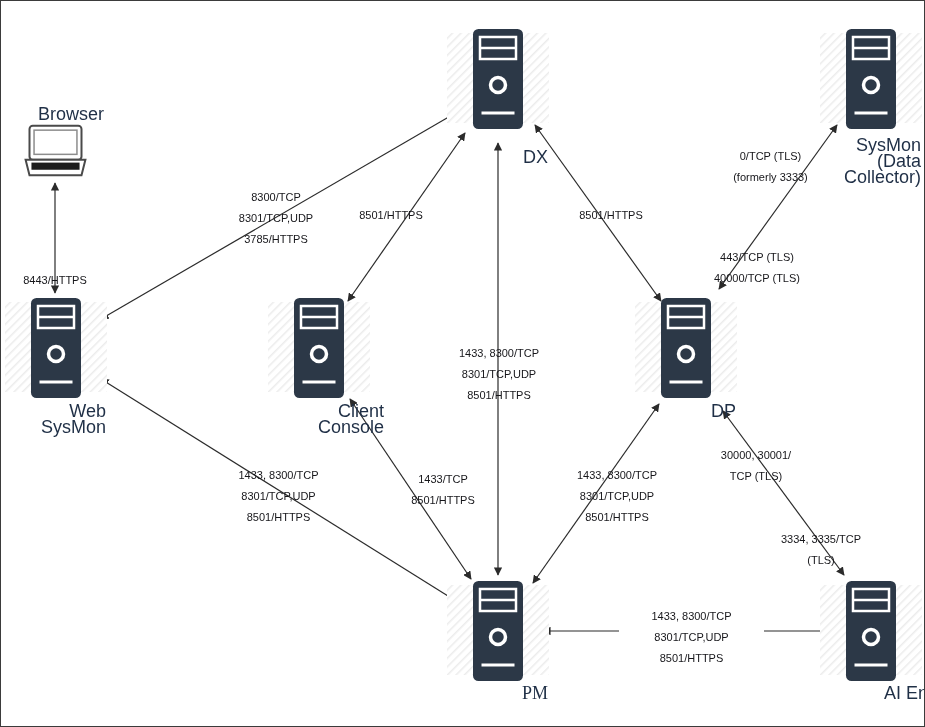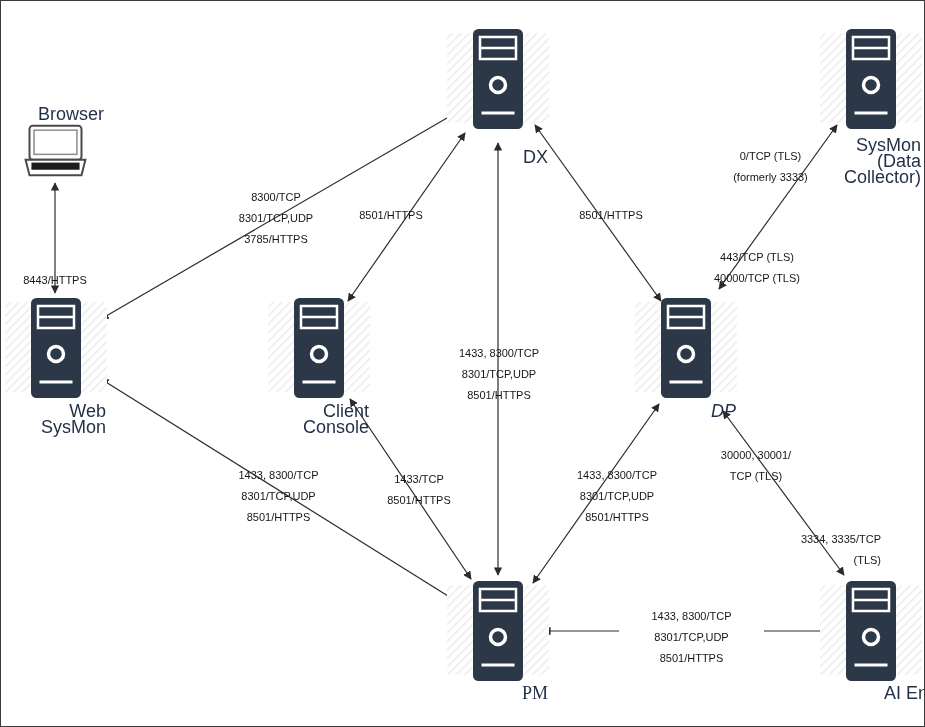--- a/index.html
+++ b/index.html
@@ -193,24 +193,24 @@
         <rect width="6" height="6" fill="#ffffff"></rect>
         <line x1="0" y1="0" x2="0" y2="6" stroke="#ececec" stroke-width="3"></line>
       </pattern>
     </defs>
   </svg></span></div>
     </div>
   <div id="node-labels-layer">
       <div class="node-label" style="left: 8px; top: 105px; width: 95px;">Browser</div>
       <div class="node-label" style="left: 5px; top: 402px; width: 100px;">Web
 SysMon</div>
-      <div class="node-label" style="left: 268px; top: 402px; width: 100px;">Client
+      <div class="node-label" style="left: 283px; top: 402px; width: 100px;">Client
 Console</div>
       <div class="node-label" style="left: 447px; top: 148px; width: 100px;">DX</div>
-      <div class="node-label" style="left: 635px; top: 402px; width: 100px; font-style: italic;">DP</div>
+      <div class="node-label" style="left: 635px; top: 402px; width: 100px;">DP</div>
       <div class="node-label" style="left: 820px; top: 136px; width: 100px;">SysMon
 (Data
 Collector)</div>
       <div class="node-label" style="left: 447px; top: 684px; width: 100px; font-family: Liberation Serif, serif;">PM</div>
       <div class="node-label" style="left: 856px; top: 684px; width: 105px;">AI Engine</div>
     </div>
   <div id="edge-labels-layer">
       <div class="edge-label" style="left: 2px; top: 226px; width: 104px; margin-top: 43px;">8443/HTTPS</div>
       <div class="edge-label" style="left: 210px; top: 186px; width: 130px;">8300/TCP
 8301/TCP,UDP
@@ -220,26 +220,26 @@
 8301/TCP,UDP
 8501/HTTPS</div>
       <div class="edge-label" style="left: 560px; top: 204px; width: 100px;">8501/HTTPS</div>
       <div class="edge-label" style="left: 707px; top: 145px; width: 125px;">0/TCP (TLS)
 (formerly 3333)</div>
       <div class="edge-label" style="left: 690px; top: 246px; width: 132px;">443/TCP (TLS)
 40000/TCP (TLS)</div>
       <div class="edge-label" style="left: 210px; top: 464px; width: 135px;">1433, 8300/TCP
 8301/TCP,UDP
 8501/HTTPS</div>
-      <div class="edge-label" style="left: 368px; top: 468px; width: 100px;">1433/TCP
+      <div class="edge-label" style="left: 392px; top: 468px; width: 100px;">1433/TCP
 8501/HTTPS</div>
       <div class="edge-label" style="left: 550px; top: 464px; width: 132px;">1433, 8300/TCP
 8301/TCP,UDP
 8501/HTTPS</div>
       <div class="edge-label" style="left: 700px; top: 444px; width: 110px;">30000, 30001/
 TCP (TLS)</div>
-      <div class="edge-label" style="left: 760px; top: 528px; width: 120px; text-align: right;">3334, 3335/TCP
+      <div class="edge-label" style="left: 760px; top: 528px; width: 120px;">3334, 3335/TCP
 (TLS)</div>
       <div class="edge-label boxed" style="left: 618px; top: 605px; width: 145px;">1433, 8300/TCP
 8301/TCP,UDP
 8501/HTTPS</div>
     </div>
 </div>
 
 </body></html>

